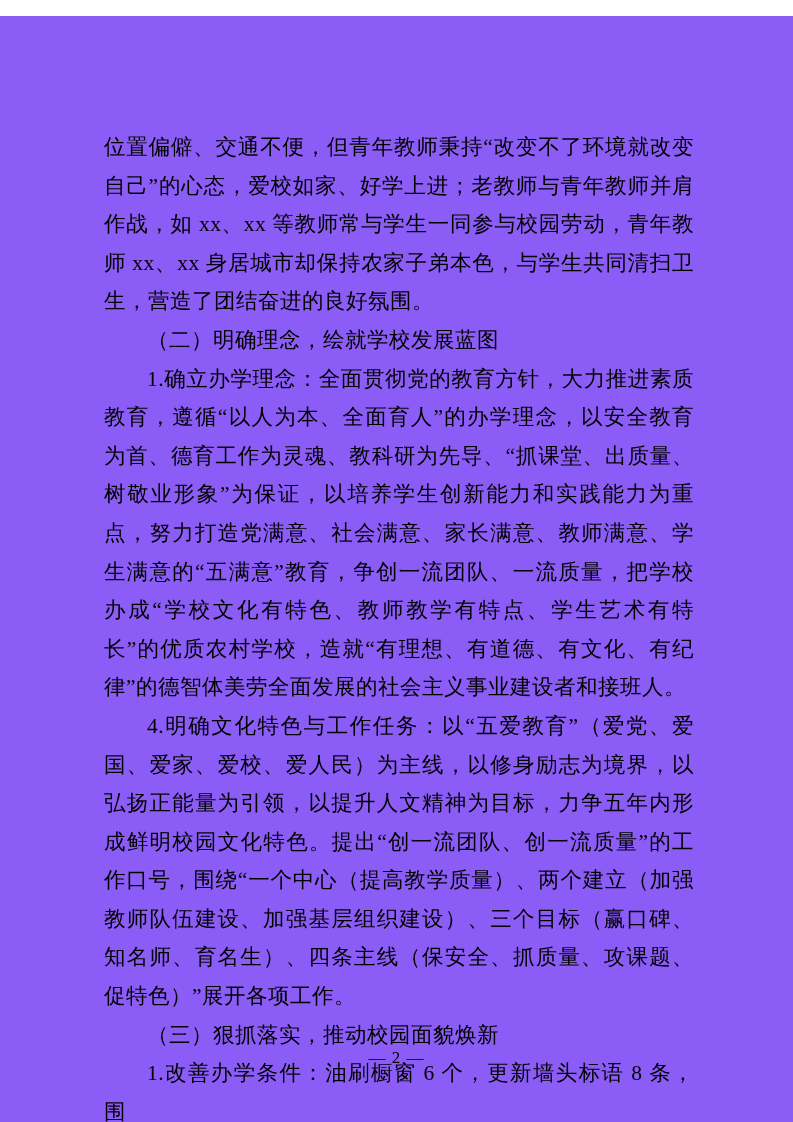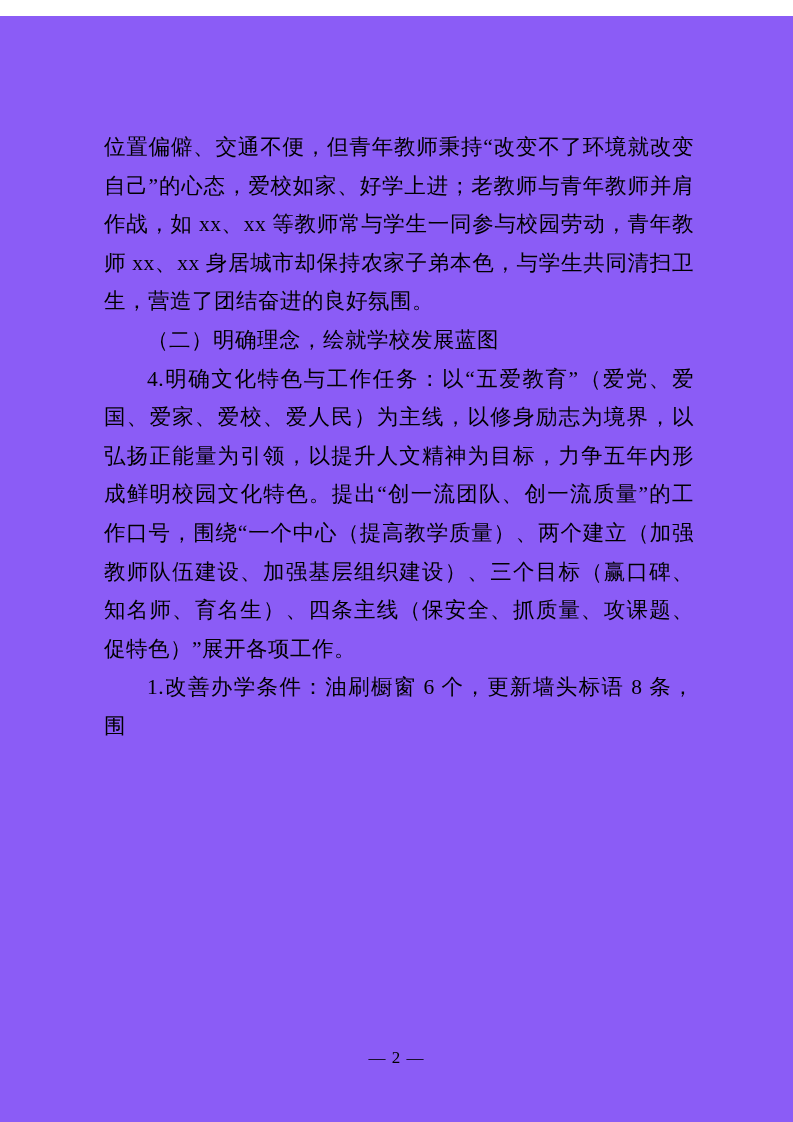--- a/index.html
+++ b/index.html
@@ -53,18 +53,20 @@
     color: #000000;
   }
 </style>
 </head>
 <body>
 
 <div class="page">
   <div class="content">
     <p class="para no-indent">位置偏僻、交通不便，但青年教师秉持“改变不了环境就改变自己”的心态，爱校如家、好学上进；老教师与青年教师并肩作战，如 xx、xx 等教师常与学生一同参与校园劳动，青年教师 xx、xx 身居城市却保持农家子弟本色，与学生共同清扫卫生，营造了团结奋进的良好氛围。</p>
     <p class="heading">（二）明确理念，绘就学校发展蓝图</p>
+    <p class="para">1.确立办学理念：全面贯彻党的教育方针，大力推进素质教育，遵循“以人为本、全面育人”的办学理念，以安全教育为首、德育工作为灵魂、教科研为先导、“抓课堂、出质量、树敬业形象”为保证，以培养学生创新能力和实践能力为重点，努力打造党满意、社会满意、家长满意、教师满意、学生满意的“五满意”教育，争创一流团队、一流质量，把学校办成“学校文化有特色、教师教学有特点、学生艺术有特长”的优质农村学校，造就“有理想、有道德、有文化、有纪律”的德智体美劳全面发展的社会主义事业建设者和接班人。</p>
     <p class="para">4.明确文化特色与工作任务：以“五爱教育”（爱党、爱国、爱家、爱校、爱人民）为主线，以修身励志为境界，以弘扬正能量为引领，以提升人文精神为目标，力争五年内形成鲜明校园文化特色。提出“创一流团队、创一流质量”的工作口号，围绕“一个中心（提高教学质量）、两个建立（加强教师队伍建设、加强基层组织建设）、三个目标（赢口碑、知名师、育名生）、四条主线（保安全、抓质量、攻课题、促特色）”展开各项工作。</p>
+    <p class="heading">（三）狠抓落实，推动校园面貌焕新</p>
     <p class="para">1.改善办学条件：油刷橱窗 6 个，更新墙头标语 8 条，围</p>
   </div>
 
   <div class="footer">— 2 —</div>
 </div>
 
 </body></html>

